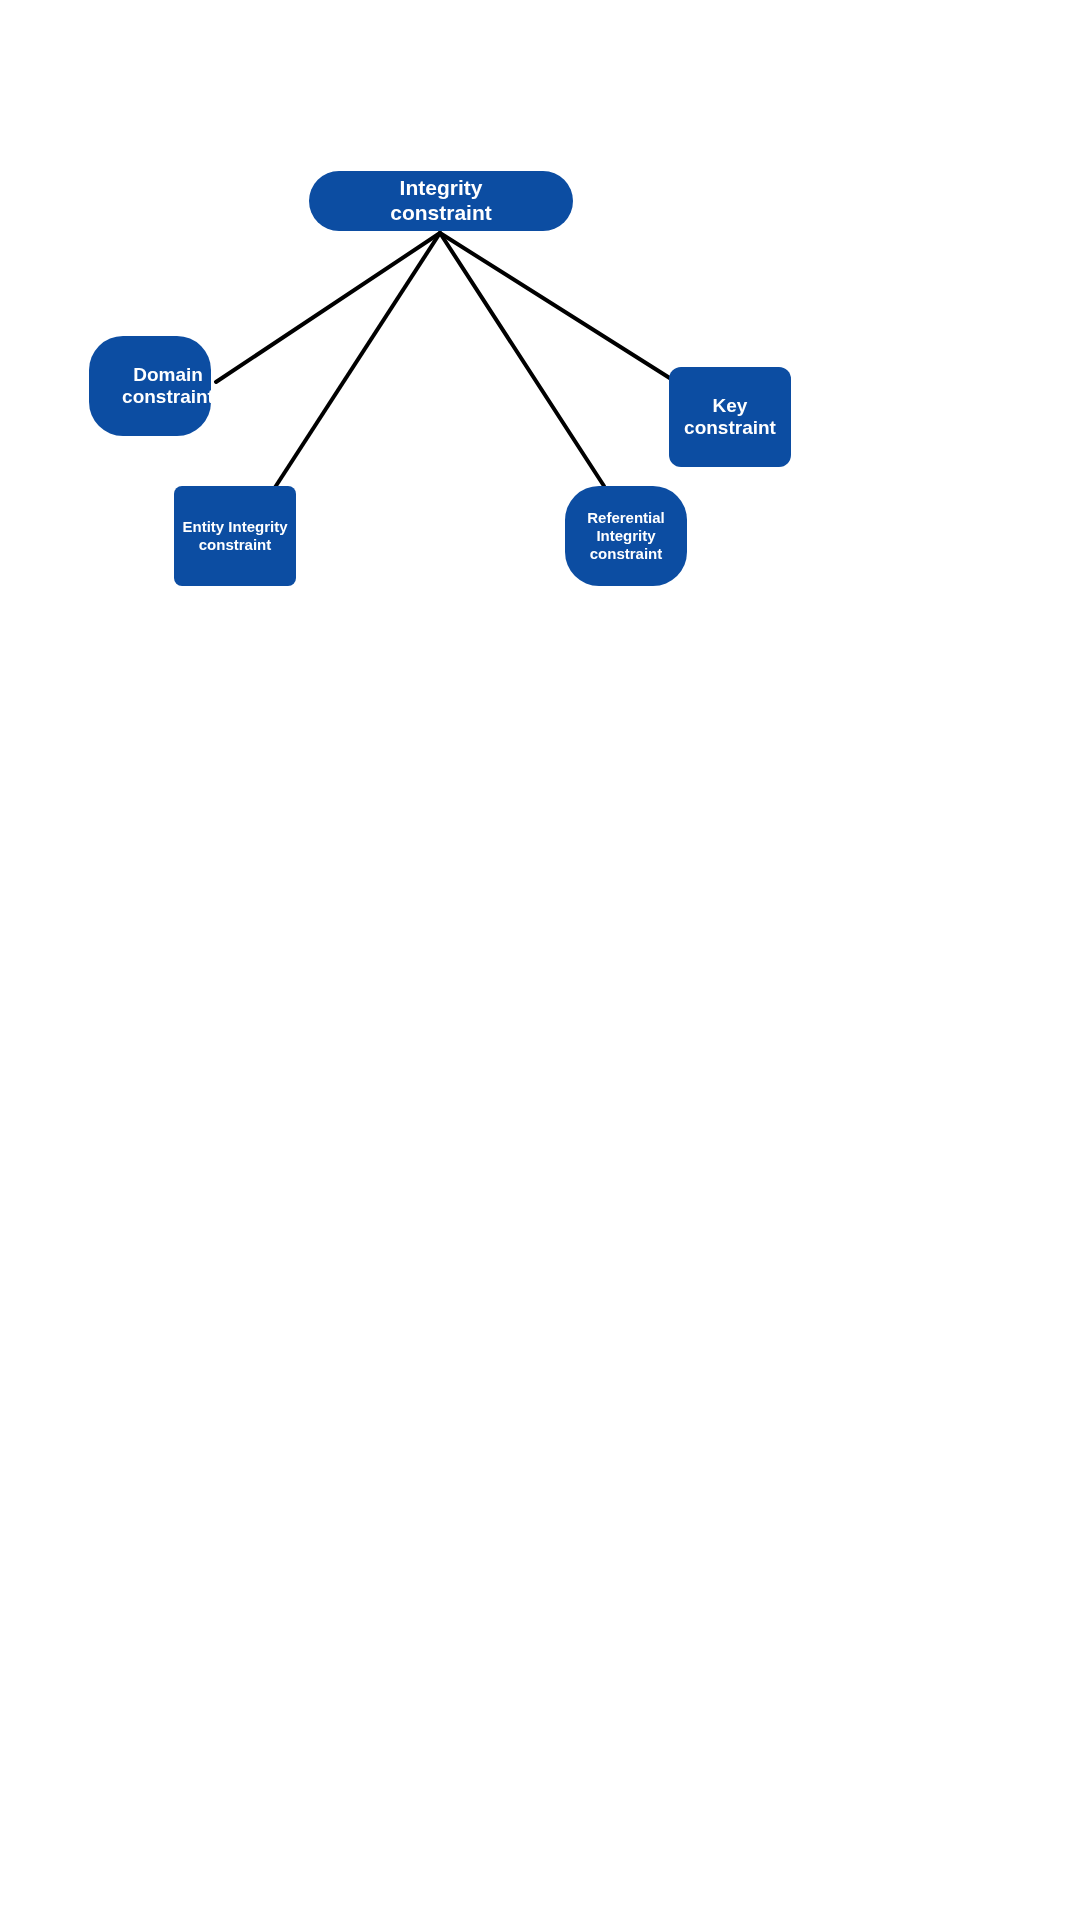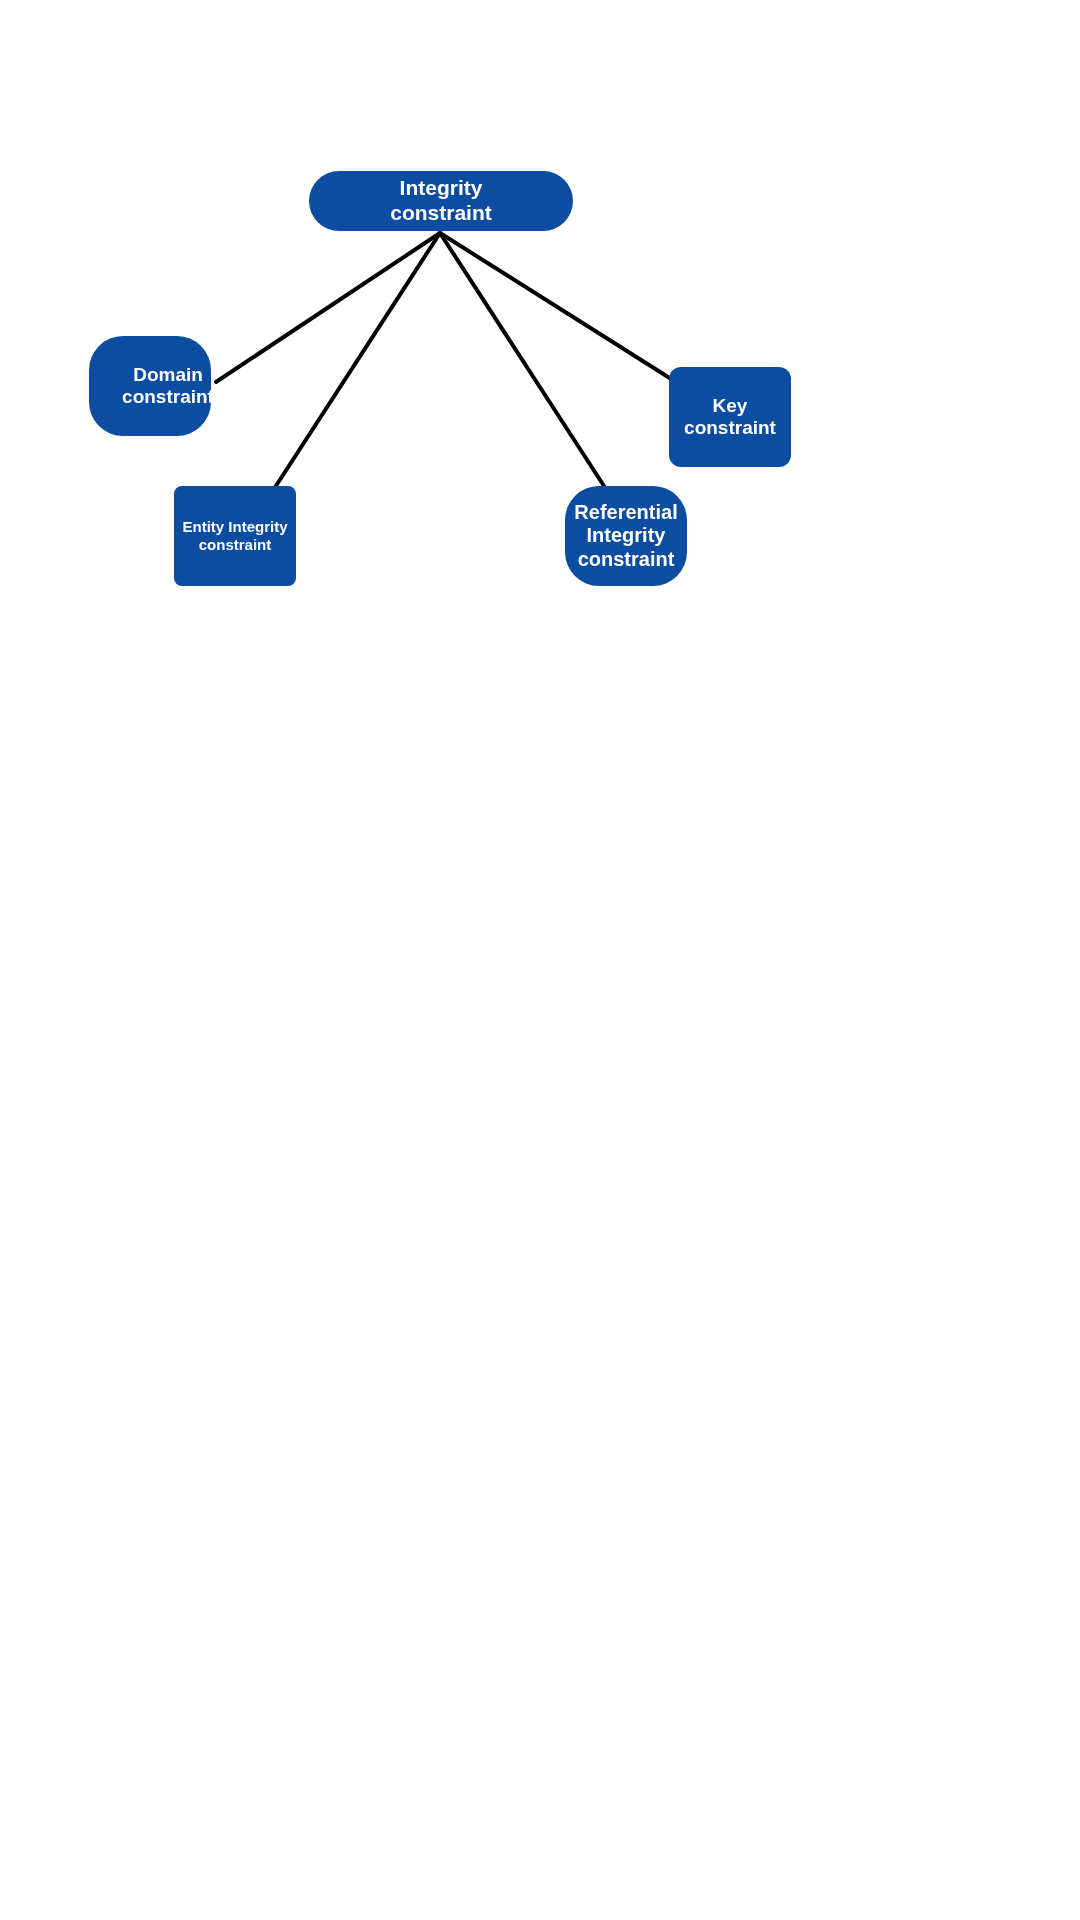--- a/index.html
+++ b/index.html
@@ -83,21 +83,21 @@
     height: 100px;
     border-radius: 8px;
     font-size: 15px;
   }
   #node-referential {
     left: 565px;
     top: 486px;
     width: 122px;
     height: 100px;
     border-radius: 34px;
-    font-size: 20px;
+    font-size: 15px;
   }
 </style>
 </head>
 <body style="background: rgb(255, 255, 255);">
 
 <div id="diagram-canvas">
 
   <svg class="edge-layer" viewBox="0 0 1080 1920" width="1080" height="1920" xmlns="http://www.w3.org/2000/svg">
     <line x1="440" y1="233" x2="216" y2="382" stroke="#000000" stroke-width="4" stroke-linecap="round"></line>
     <line x1="440" y1="233" x2="272" y2="492" stroke="#000000" stroke-width="4" stroke-linecap="round"></line>

